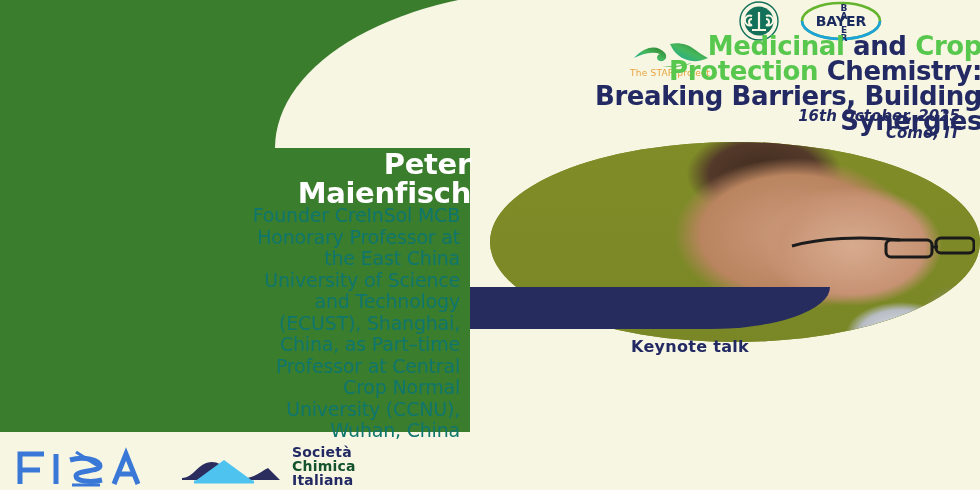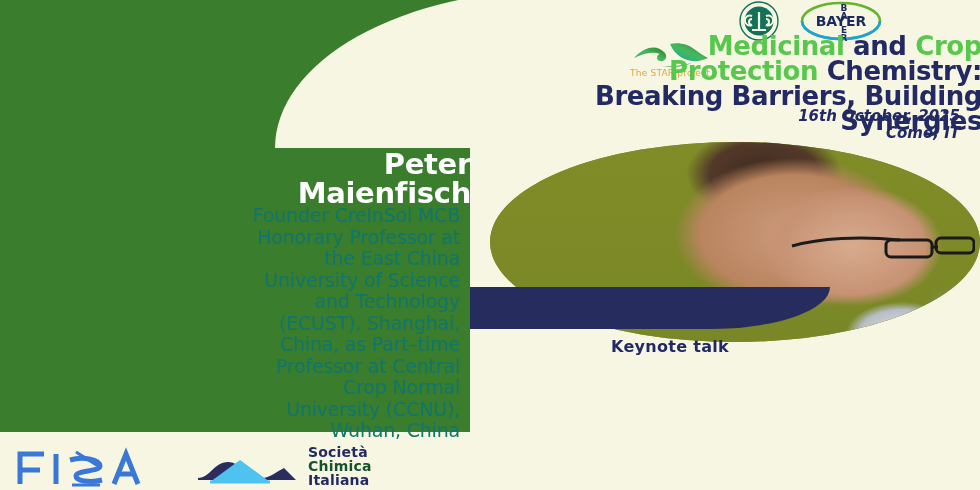--- a/index.html
+++ b/index.html
@@ -96,21 +96,21 @@
     position:absolute;left:300px;top:92px;width:185px;height:28px;
   }
 
   
   .navy-bar{
     position:absolute;left:470px;top:287px;width:360px;height:42px;
     background:#272c5e;
     border-bottom-right-radius:120px 42px;
   }
   .keynote{
-    position:absolute;left:470px;top:337px;width:400px;
+    position:absolute;left:490px;top:337px;width:400px;
     text-align:center;
     font-weight:bold;font-size:16px;color:#232a63;
     font-family:"DejaVu Sans", sans-serif;
     letter-spacing:.3px;
   }
 
   
   .speaker-name{
     position:absolute;left:21px;top:150px;width:450px;
     text-align:right;color:#ffffff;font-weight:bold;
@@ -122,21 +122,21 @@
     position:absolute;left:10px;top:205px;width:450px;
     text-align:right;color:#0f766e;
     font-size:19px;line-height:21.5px;
     font-family:"DejaVu Sans", sans-serif;
     letter-spacing:-0.2px;
   }
 
   
   .logos-bottom{
     position:absolute;left:14px;top:443px;height:46px;
-    display:flex;align-items:center;gap:50px;
+    display:flex;align-items:center;gap:34px;
   }
   .logo-fisa{width:132px;height:44px;position:relative;}
   .logo-sci{width:200px;height:44px;display:flex;align-items:center;gap:8px;}
   .sci-mark{width:104px;height:40px;}
   .sci-text{
     font-family:"DejaVu Sans", sans-serif;font-weight:bold;
     font-size:14px;line-height:14px;letter-spacing:.2px;
   }
   .sci-l1{color:#232a63;}
   .sci-l2{color:#14532d;}

